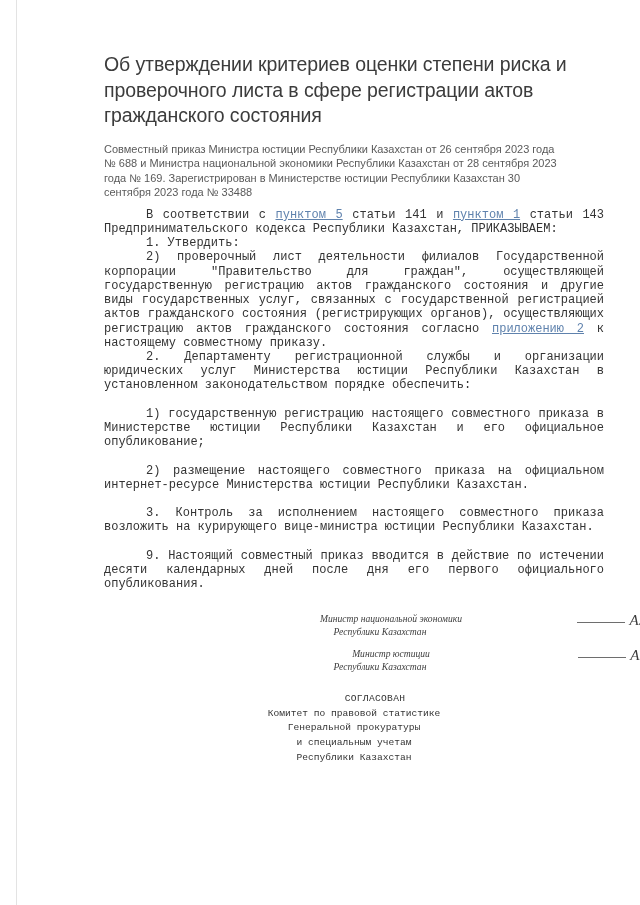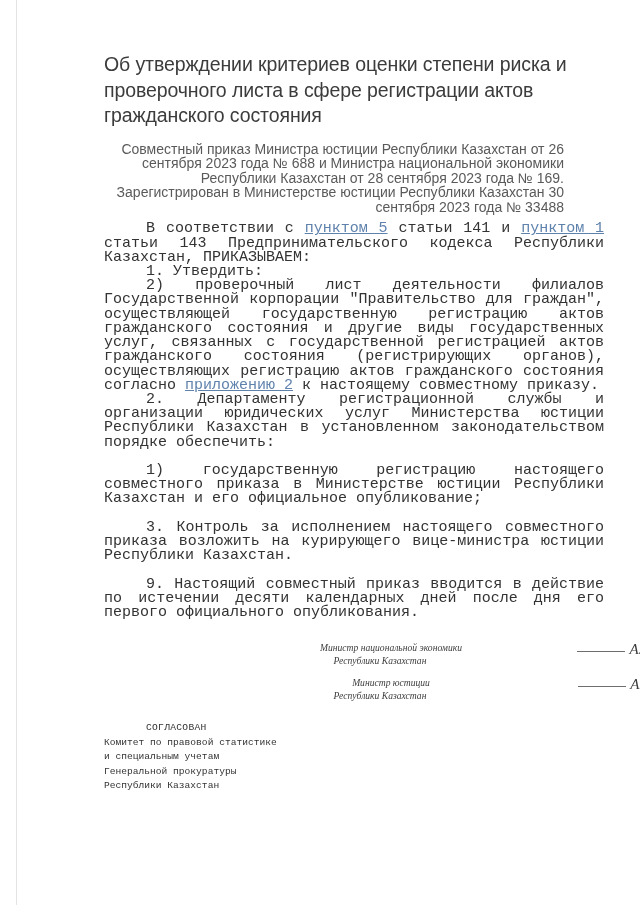--- a/index.html
+++ b/index.html
@@ -48,32 +48,32 @@
     font-weight: 400;
     color: #3c3c3c;
     letter-spacing: -0.1px;
     margin: 0 0 13px 0;
     width: 470px;
   }
 
   
   .doc-meta {
     font-family: "Liberation Sans", sans-serif;
-    font-size: 14px;
+    font-size: 11px;
     line-height: 14.6px;
     color: #5a5a5a;
     width: 460px;
     margin: 0 0 8px 0;
-    text-align: right;
+    text-align: left;
   }
 
   
   .body-block {
     font-family: "Liberation Mono", "DejaVu Sans Mono", monospace;
-    font-size: 15px;
+    font-size: 12px;
     line-height: 14.2px;
     color: #333333;
     width: 500px;
   }
   .para {
     margin: 0;
     text-align: justify;
     text-justify: inter-word;
     white-space: normal;
   }
@@ -132,20 +132,21 @@
     margin-right: 4px;
   }
 
   
   .approve-block {
     margin-top: 16px;
     font-family: "Liberation Mono", "DejaVu Sans Mono", monospace;
     font-size: 9.6px;
     line-height: 14.6px;
     color: #333333;
+    text-align: center;
   }
   .approve-title {
     padding-left: 42px;
     letter-spacing: 0.3px;
   }
   .approve-line { padding-left: 0; }
 </style>
 </head>
 <body>
 
@@ -164,20 +165,21 @@
 
       <p class="para indent">1. Утвердить:</p>
 
 
       <p class="para indent"><span>2) проверочный лист деятельности филиалов Государственной корпорации "Правительство для граждан", осуществляющей государственную регистрацию актов гражданского состояния и другие виды государственных услуг, связанных с государственной регистрацией актов гражданского состояния (регистрирующих органов), осуществляющих регистрацию актов гражданского состояния согласно </span><a class="doclink" href="#">приложению 2</a><span> к настоящему совместному приказу.</span></p>
 
       <p class="para indent">2. Департаменту регистрационной службы и организации юридических услуг Министерства юстиции Республики Казахстан в установленном законодательством порядке обеспечить:</p>
 
       <p class="para indent gap">1) государственную регистрацию настоящего совместного приказа в Министерстве юстиции Республики Казахстан и его официальное опубликование;</p>
 
+      <p class="para indent gap">2) размещение настоящего совместного приказа на официальном интернет-ресурсе Министерства юстиции Республики Казахстан.</p>
 
       <p class="para indent gap">3. Контроль за исполнением настоящего совместного приказа возложить на курирующего вице-министра юстиции Республики Казахстан.</p>
 
       <p class="para indent gap">9. Настоящий совместный приказ вводится в действие по истечении десяти календарных дней после дня его первого официального опубликования.</p>
 
     </div>
 
     <div class="sign-block">
 
       <div class="sign-row">
@@ -194,19 +196,19 @@
           <span class="l2">Республики Казахстан</span>
         </div>
         <div class="sign-right"><span class="sign-rule"></span><span>А. Е</span></div>
       </div>
 
     </div>
 
     <div class="approve-block">
       <div class="approve-title">СОГЛАСОВАН</div>
       <div class="approve-line">Комитет по правовой статистике</div>
+      <div class="approve-line">Генеральной прокуратуры</div>
       <div class="approve-line">и специальным учетам</div>
-      <div class="approve-line">Генеральной прокуратуры</div>
       <div class="approve-line">Республики Казахстан</div>
     </div>
 
   </div>
 </div>
 
 </body></html>

